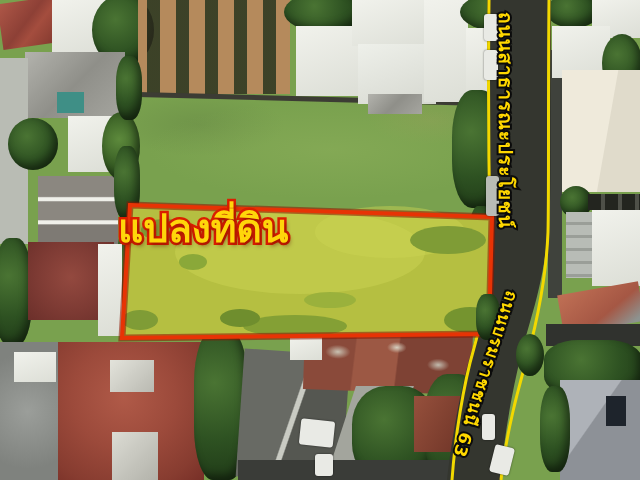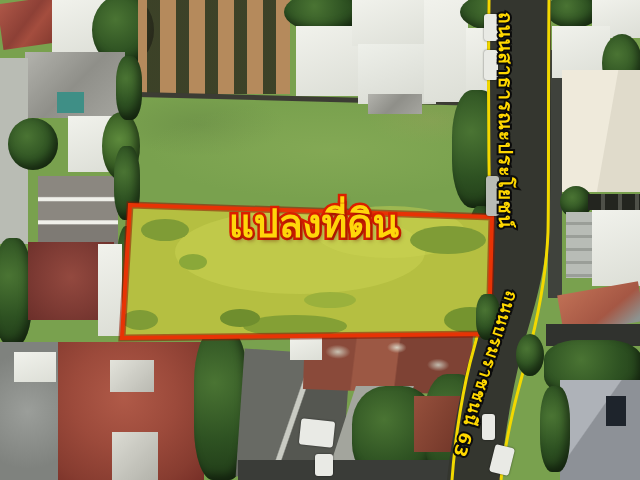--- a/index.html
+++ b/index.html
@@ -14,23 +14,23 @@
   .tree{border-radius:50%;background:radial-gradient(circle at 38% 35%, #4a7433 0%, #2e5222 55%, #1f3a17 100%);box-shadow:inset -4px -5px 8px rgba(0,0,0,.45);}
   .roof-red{background:linear-gradient(135deg,#b05848 0%,#8d4036 45%,#a44d3e 60%,#7c352c 100%);}
   .roof-grey{background:linear-gradient(135deg,#b3b3ad 0%,#8f8f89 50%,#a6a6a0 100%);}
   .bldg-white{background:linear-gradient(160deg,#f1f2ec 0%,#dcded6 100%);}
   .svg-layer{left:0;top:0;z-index:5;}
   .z6{z-index:6;} .z4{z-index:4;}
   .road-label{z-index:6;white-space:nowrap;font-weight:bold;color:#ffd800;
       -webkit-text-stroke:4px #0d0d0d;paint-order:stroke fill;
       text-shadow:0 0 2px #000;transform-origin:0 0;letter-spacing:1px;}
   .road-label .fill{position:static;}
-  #headline{left:118px;top:200px;width:392px;z-index:7;text-align:center;color:#ffd60a;font-weight:bold;
+  #headline{left:118px;top:208px;width:392px;z-index:7;text-align:left;color:#ffd60a;font-weight:bold;
       -webkit-text-stroke:5px #dc1f00;paint-order:stroke fill;
-      text-shadow:2px 3px 4px rgba(90,10,0,.5);}
+      text-shadow:2px 3px 4px rgba(90,10,0,.5);font-family:Liberation Mono, monospace;}
   #headline .l1{position:static;display:block;font-size:39px;line-height:1.25;}
   #headline .l2{position:static;display:block;font-size:45px;line-height:1.25;word-spacing:6px;}
   .car{background:#e9eae5;border-radius:3px;box-shadow:0 0 2px rgba(0,0,0,.6);}
 </style>
 </head>
 <body>
 
 <div id="stage">
 
   <div class="roof-red" style="left:0;top:0;width:60px;height:46px;transform:rotate(-8deg);"></div>

